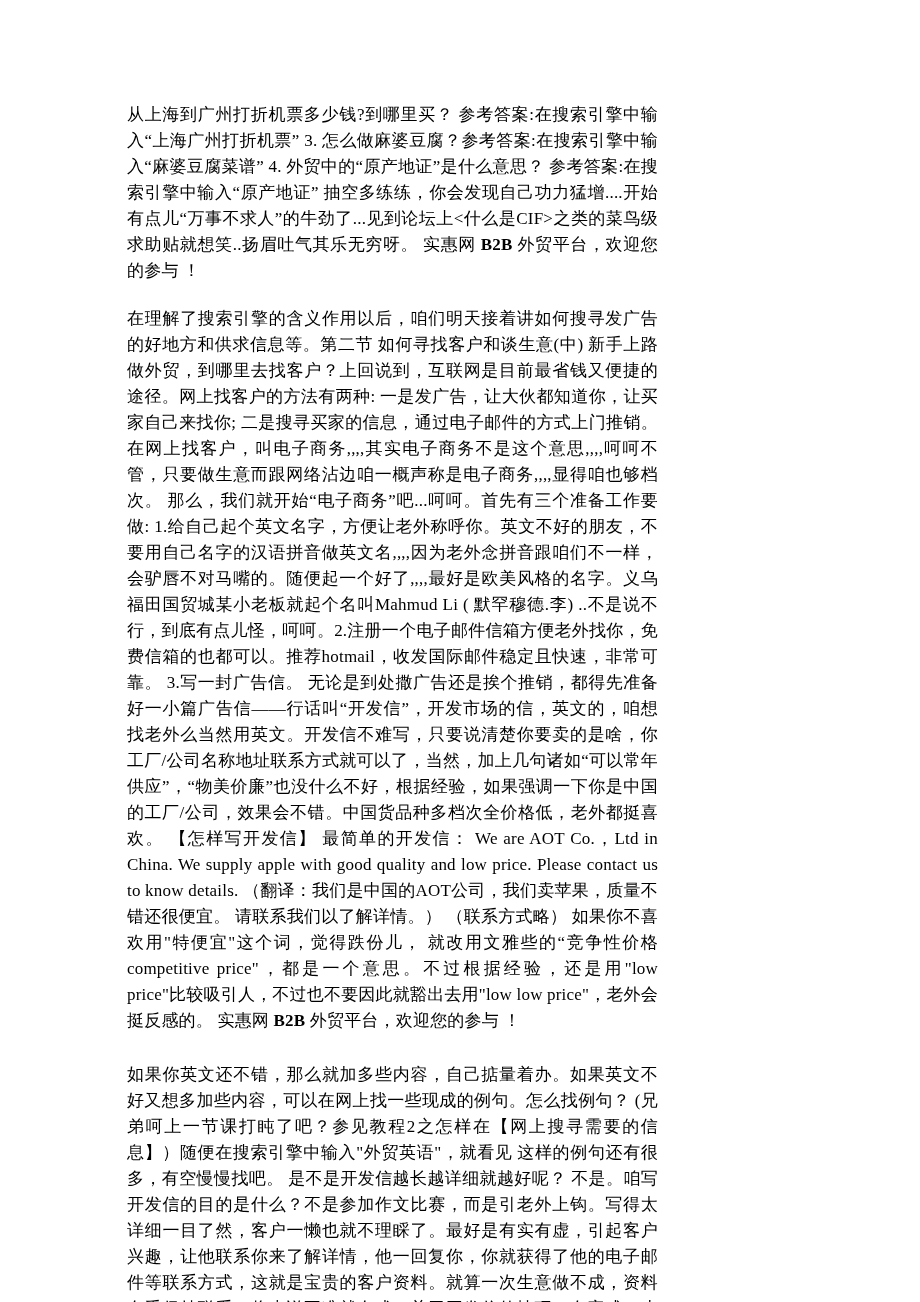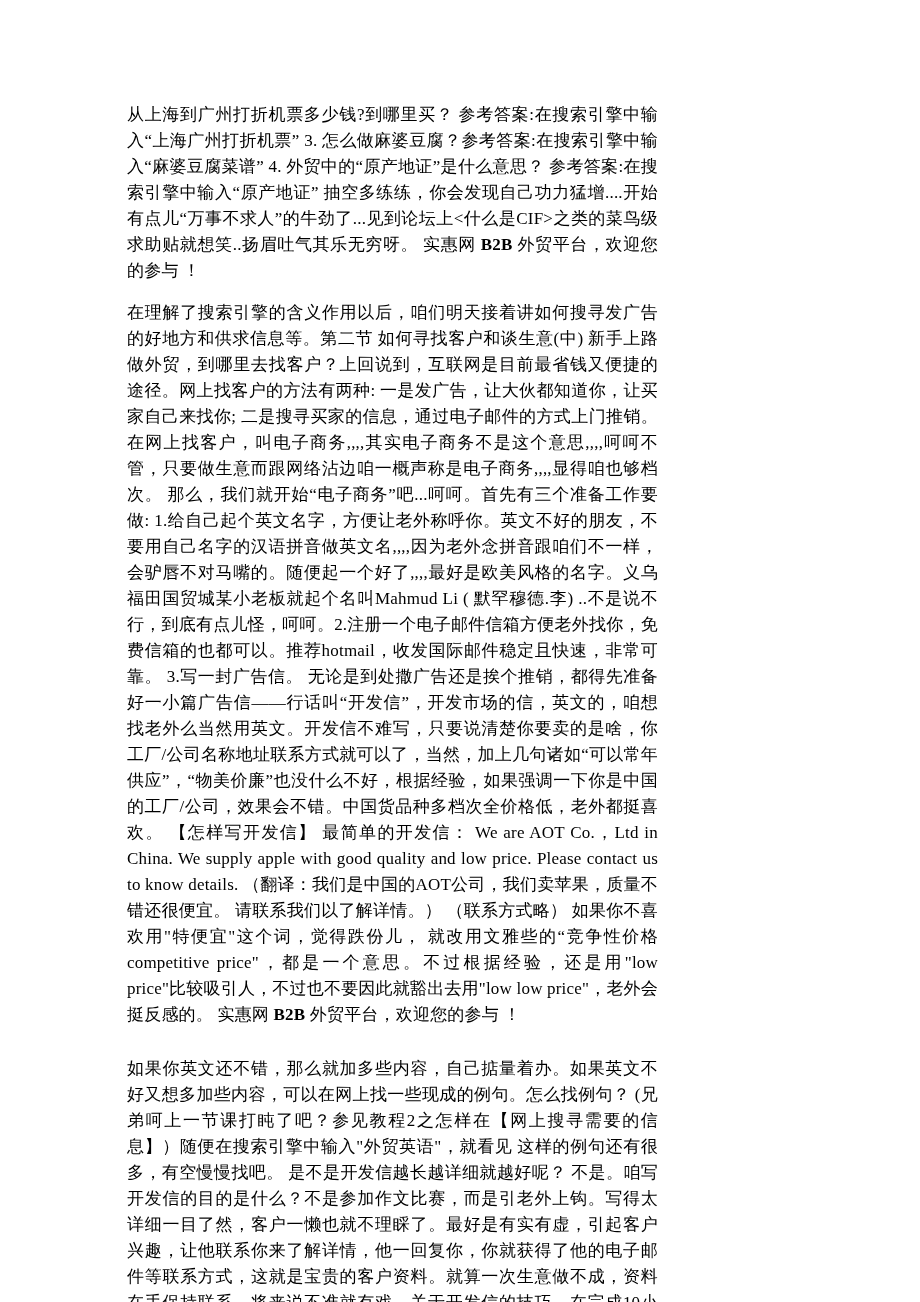--- a/index.html
+++ b/index.html
@@ -23,21 +23,21 @@
     font-size: 17px;
     line-height: 26px;
     text-align: justify;
     letter-spacing: 0.2px;
   }
   .para {
     margin: 0;
     word-break: break-word;
   }
   .para + .para {
-    margin-top: 16px;
+    margin-top: 22px;
   }
   .para.gap-large {
     margin-top: 28px;
   }
   .bold-run {
     font-weight: 700;
   }
 </style>
 </head>
 <body>

